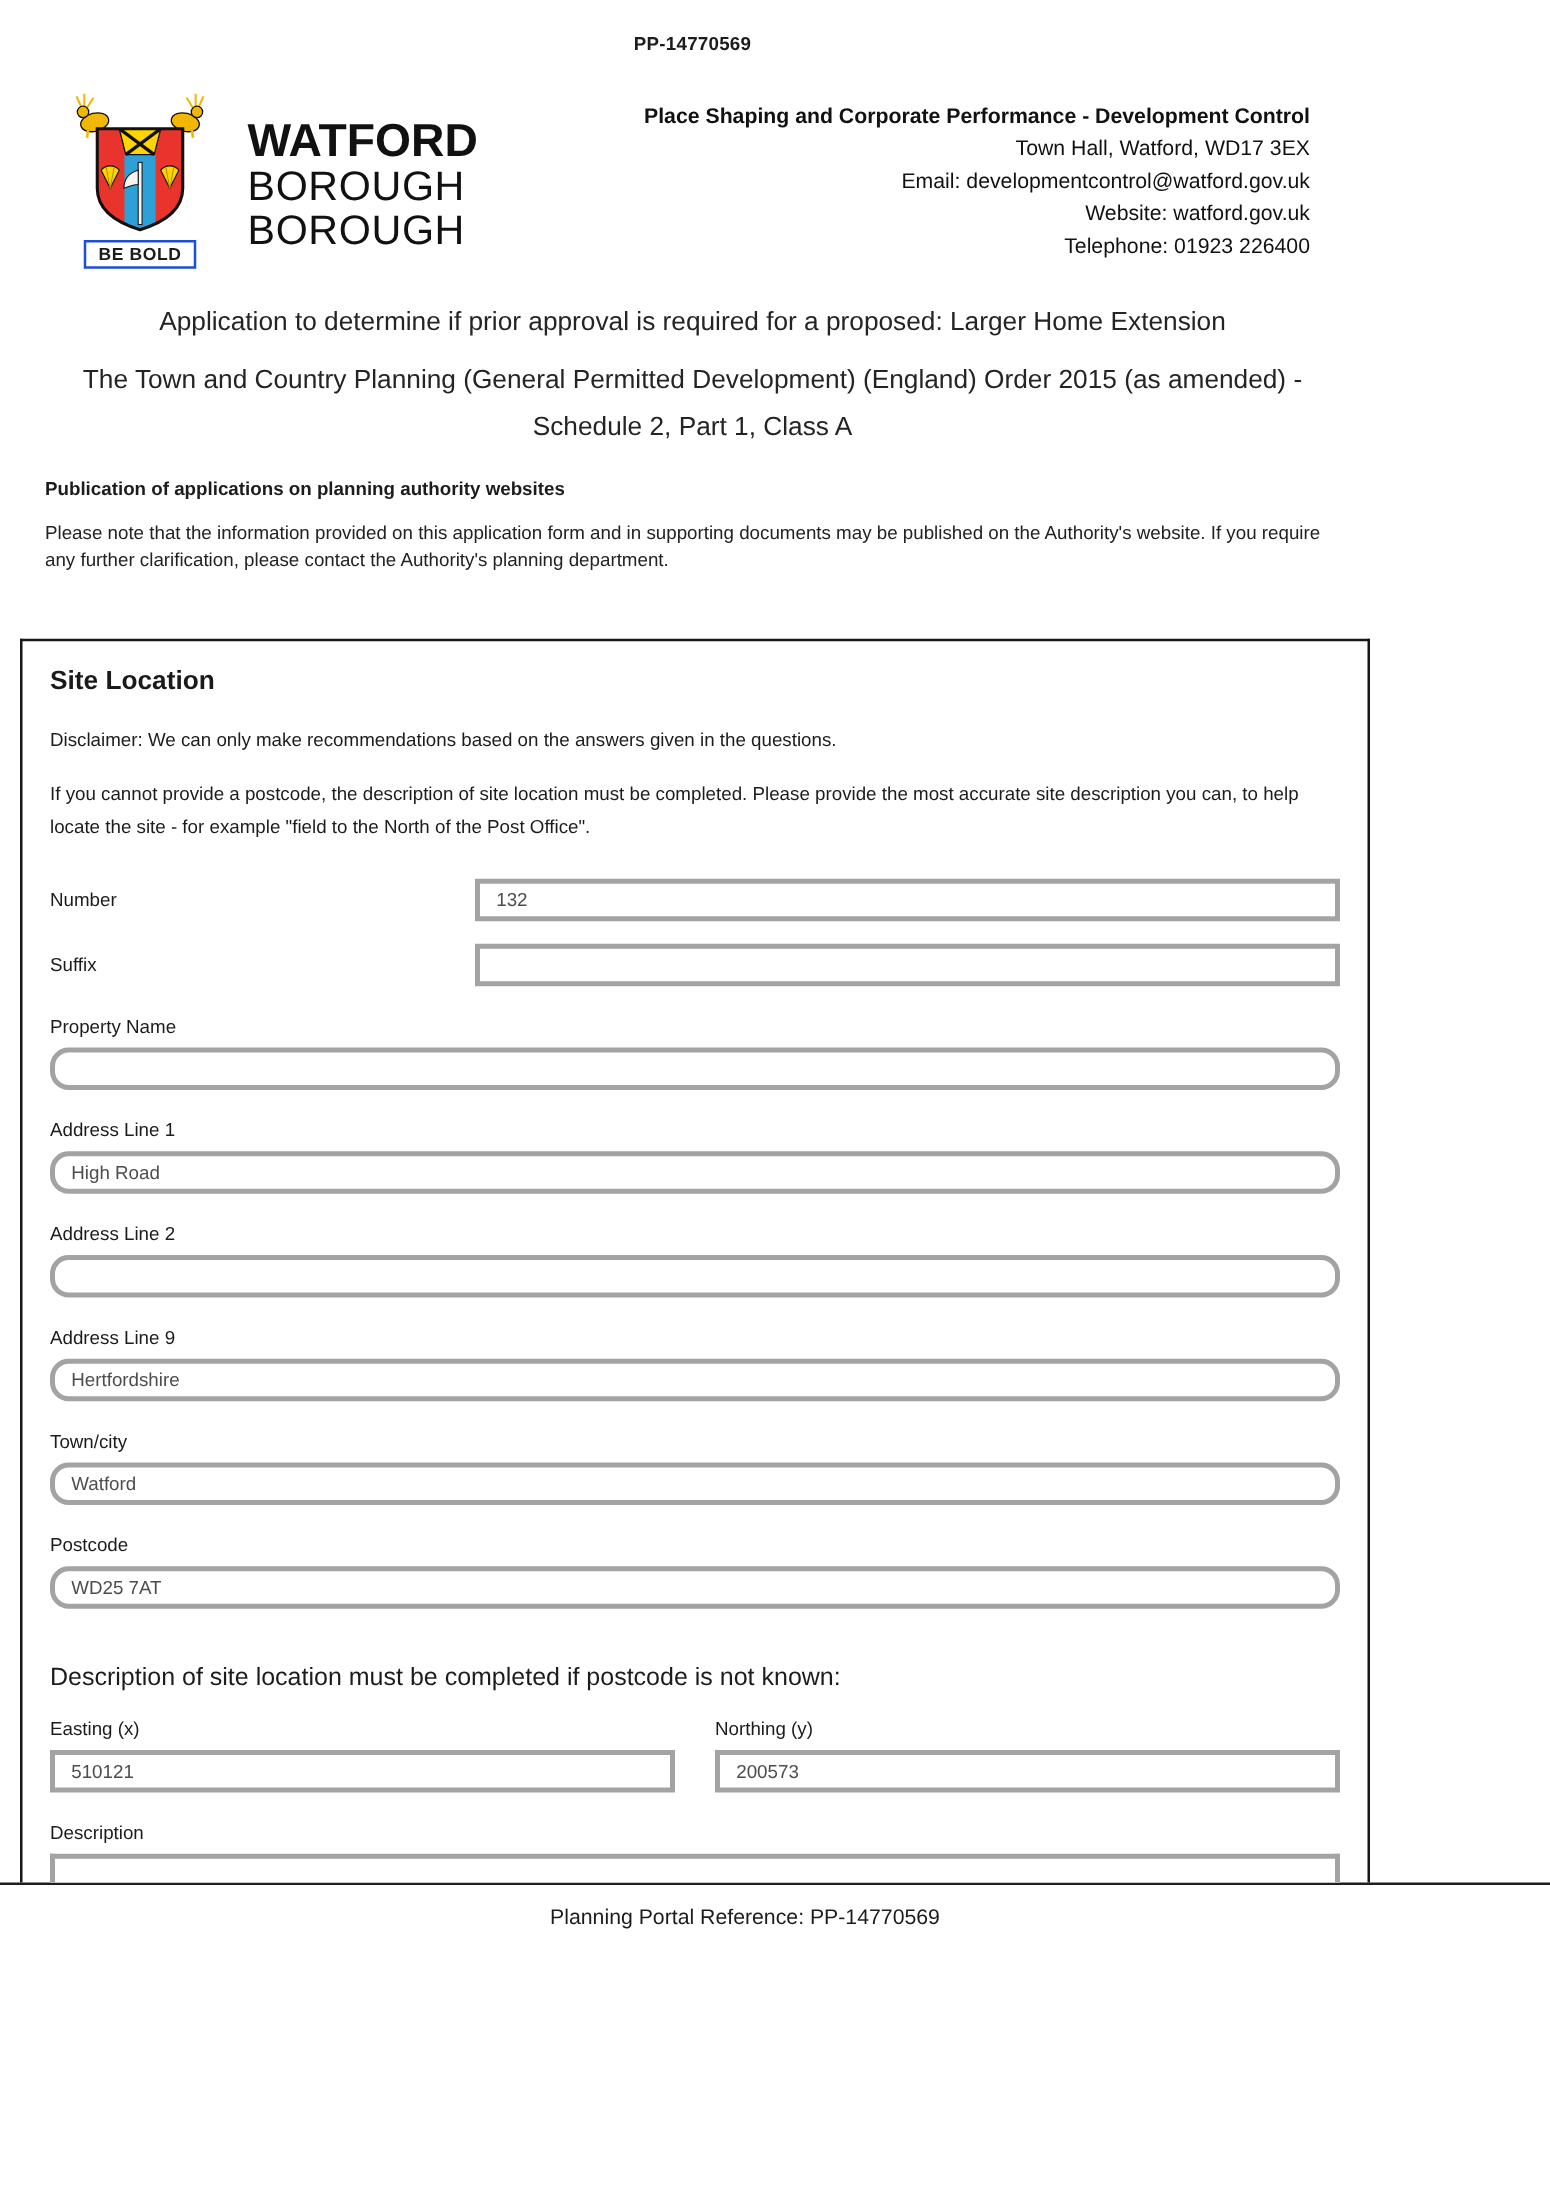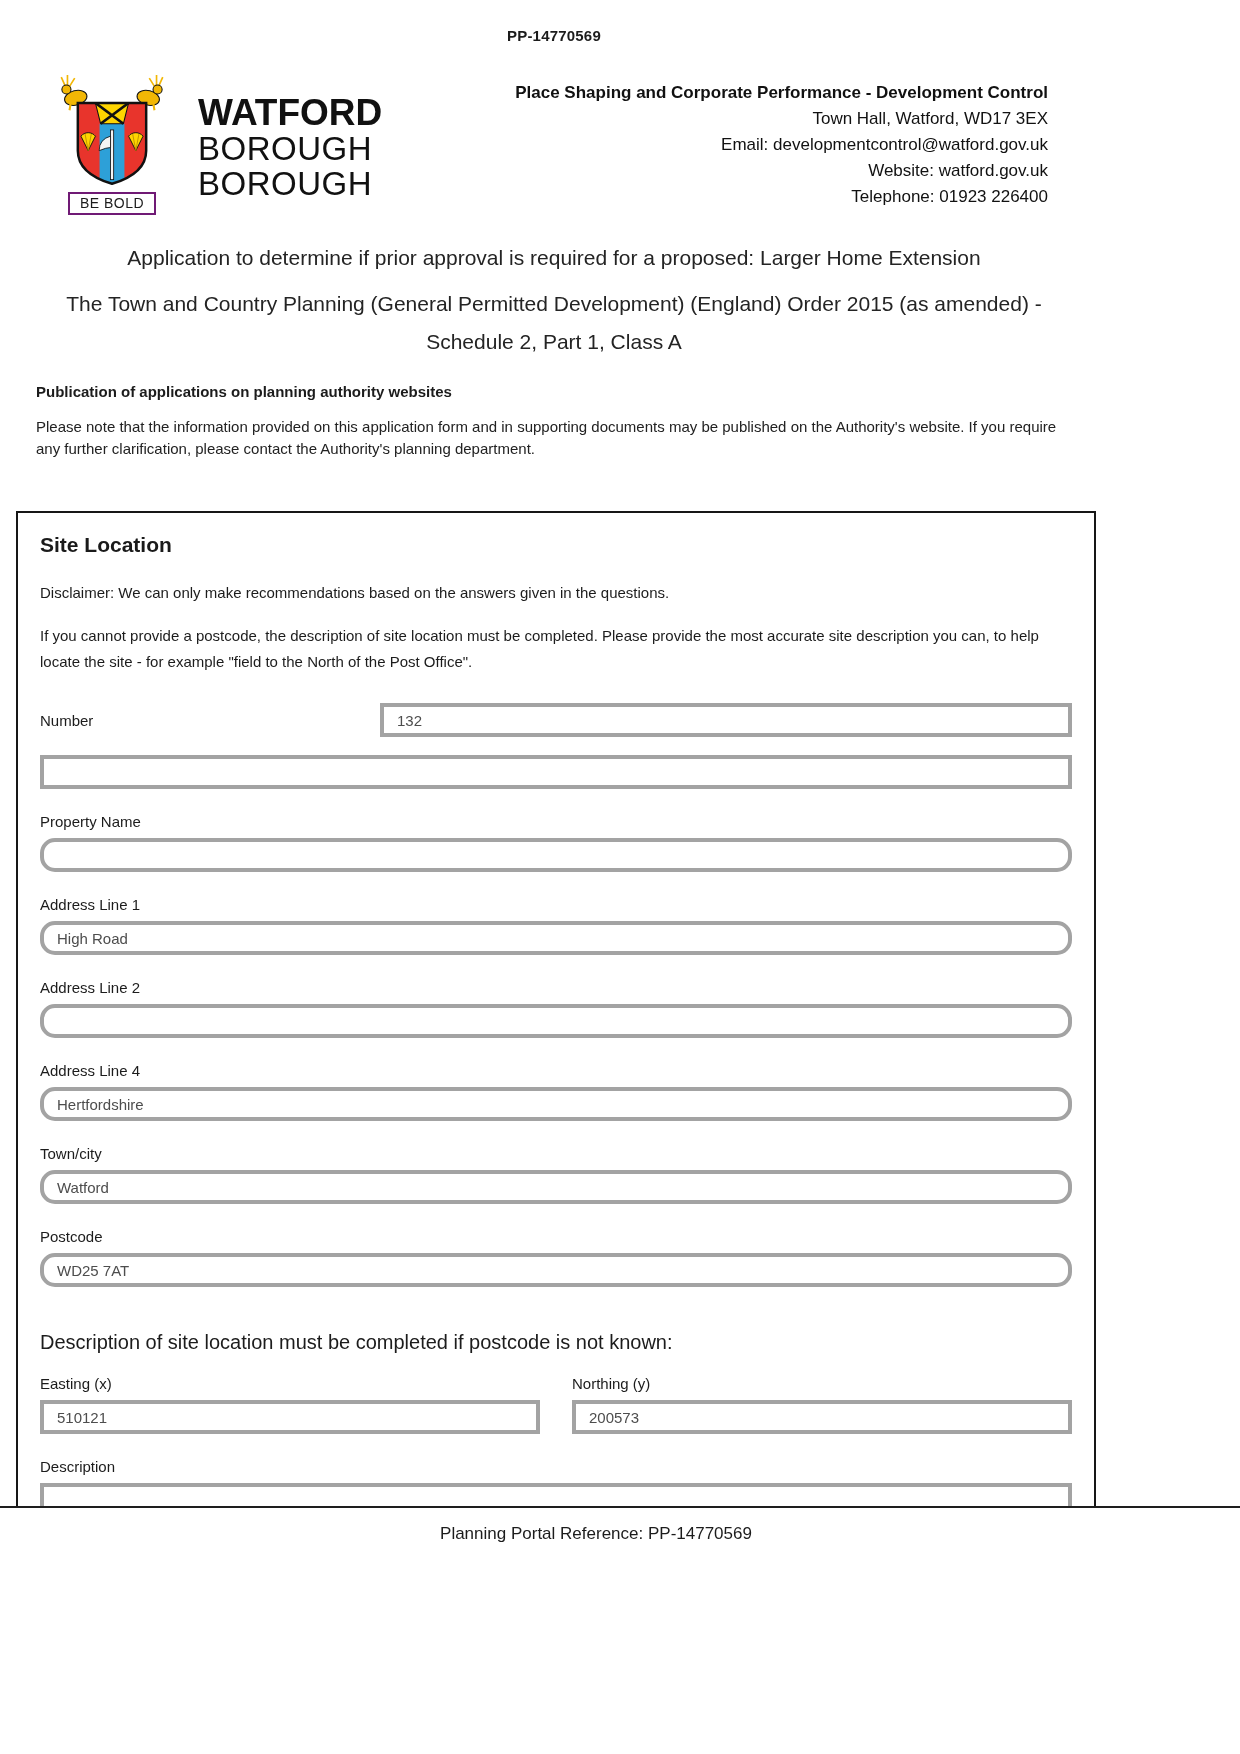--- a/index.html
+++ b/index.html
@@ -27,23 +27,23 @@
   
   .header-row {
     margin-top: 30px;
     display: flex;
     align-items: flex-start;
   }
   .crest-block { width: 152px; text-align: center; flex: 0 0 auto; }
   .crest-banner {
     display: inline-block;
     background: #ffffff;
-    border: 2px solid #701a75;
+    border: 2px solid #1d4ed8;
     font-size: 14px;
-    font-weight: normal;
+    font-weight: bold;
     padding: 1px 10px 2px;
     margin-top: -10px;
     position: relative;
     z-index: 2;
     letter-spacing: 0.5px;
   }
   .wordmark { margin-left: 10px; margin-top: 20px; flex: 0 0 auto; }
   .wm1 { font-size: 37px; font-weight: bold; line-height: 37px; letter-spacing: 0px; color:#111; }
   .wm2, .wm3 { font-size: 33px; font-weight: normal; line-height: 35px; letter-spacing: 0.5px; color:#111; }
 
@@ -238,40 +238,41 @@
   <div class="disclaimer"><b>Disclaimer:</b><span> We can only make recommendations based on the answers given in the questions.</span></div>
 
   <div class="note">If you cannot provide a postcode, the description of site location must be completed. Please provide the most accurate site description you can, to help locate the site - for example "field to the North of the Post Office".</div>
 
   <div class="inline-field">
     <span class="f-label">Number</span>
     <input class="text-input" type="text" value="132" style="">
   </div>
 
   <div class="inline-field">
+    <span class="f-label">Suffix</span>
     <input class="text-input" type="text" value="" style="">
   </div>
 
   <div class="stack-field">
     <span class="f-label">Property Name</span>
     <input class="text-input" type="text" value="" style="">
   </div>
 
   <div class="stack-field">
     <span class="f-label">Address Line 1</span>
     <input class="text-input" type="text" value="High Road" style="">
   </div>
 
   <div class="stack-field">
     <span class="f-label">Address Line 2</span>
     <input class="text-input" type="text" value="" style="">
   </div>
 
   <div class="stack-field">
-    <span class="f-label">Address Line 4</span>
+    <span class="f-label">Address Line 9</span>
     <input class="text-input" type="text" value="Hertfordshire" style="">
   </div>
 
   <div class="stack-field">
     <span class="f-label">Town/city</span>
     <input class="text-input" type="text" value="Watford" style="">
   </div>
 
   <div class="stack-field">
     <span class="f-label">Postcode</span>

